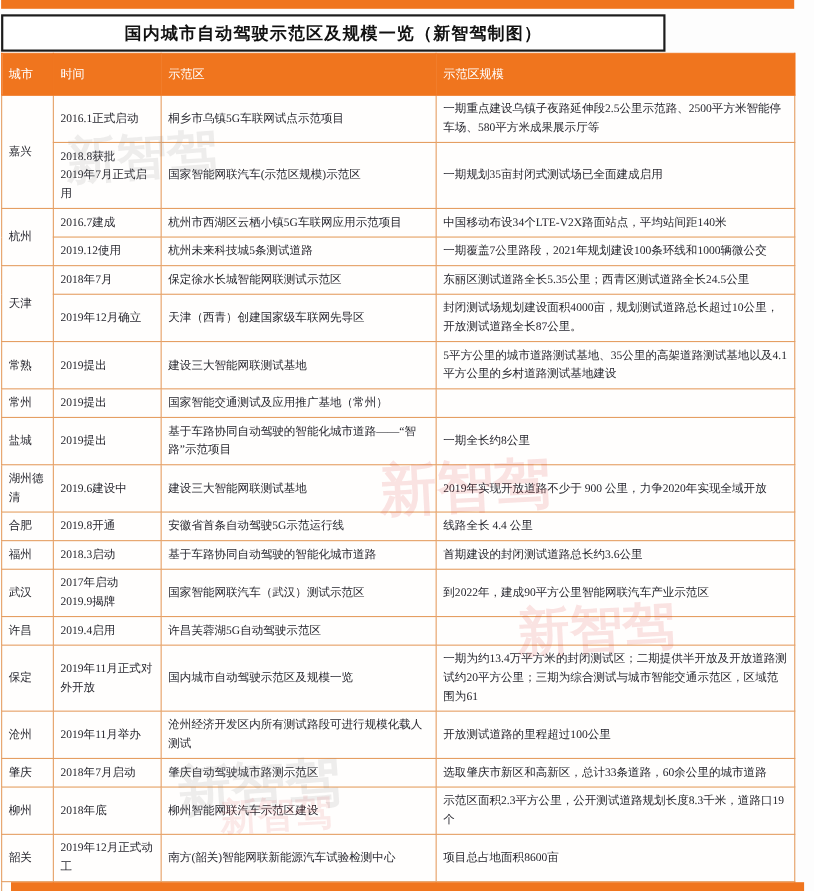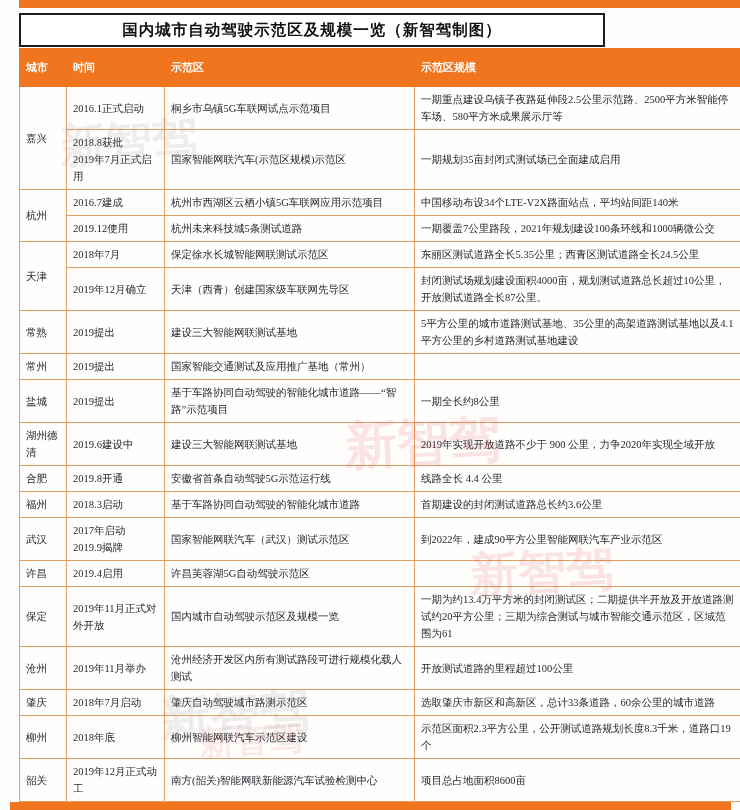--- a/index.html
+++ b/index.html
@@ -4,21 +4,21 @@
 <style>
   * { box-sizing: border-box; }
   html, body { margin: 0; padding: 0; }
   body {
     width: 740px; height: 810px;
     background: #fdfdfd;
     font-family: "Liberation Serif", "DejaVu Serif", serif;
     position: relative;
     overflow: hidden;
   }
-  .page { position: relative; width: 614px; height: 810px; padding: 0 9px 0 19px; }
+  .page { position: relative; width: 614px; height: 810px; padding: 0 9px 0 1px; }
 
   .top-strip, .bottom-strip {
     height: 8px; width: 721px;
   }
   .top-strip { margin-bottom: 5px; }
   .bottom-strip { position: absolute; bottom: 0; left: 10px; }
 
   .title-box {
     border: 2px solid #1c1c1c;
     background: #ffffff;
@@ -35,21 +35,21 @@
     margin-top: 1px;
   }
   col.c-city  { width: 47px; }
   col.c-time  { width: 98px; }
   col.c-zone  { width: 250px; }
   col.c-scale { width: 326px; }
 
   thead th {
     background: var(--orange);
     color: #ffffff;
-    font-weight: bold;
+    font-weight: normal;
     font-size: 11px;
     text-align: left;
     padding: 11px 6px;
     border: 1px solid var(--orange);
   }
   tbody td {
     border: 1px solid #e59f63;
     font-size: 10.5px;
     color: #27272f;
     padding: 4px 6px;

